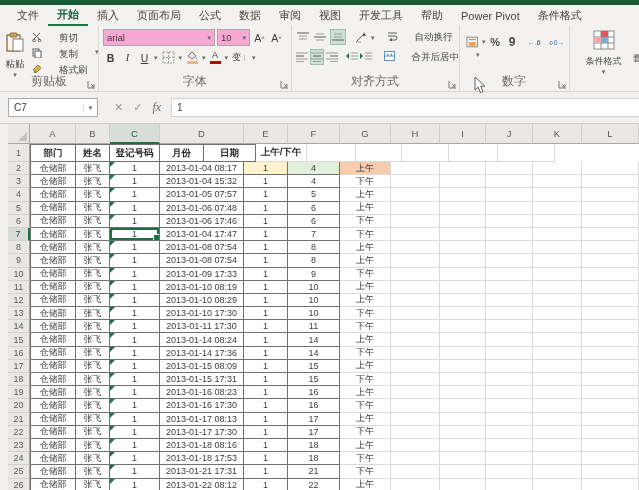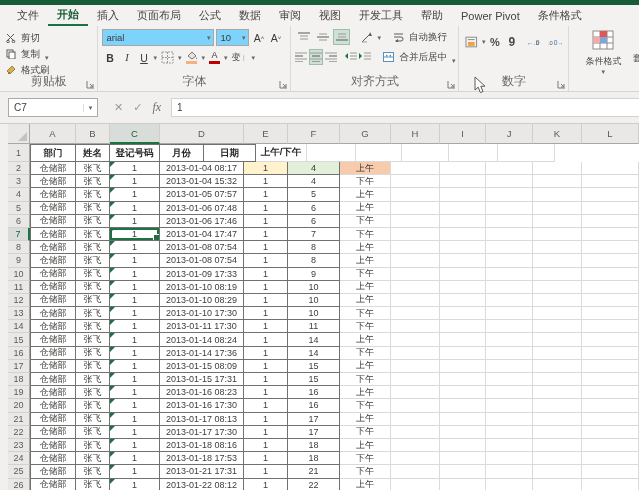--- a/index.html
+++ b/index.html
@@ -18,23 +18,23 @@
   .tab.active{color:#185c37;font-weight:bold;border-bottom:2.5px solid #1a7340;}
 
   
   #ribbon{position:absolute;left:0;top:26px;width:639px;height:66px;background:#f3f2f0;
           border-bottom:1px solid #d8d5d0;display:flex;}
   .rgroup{position:relative;height:100%;border-right:1px solid #ddlap;border-right:1px solid #dcd9d4;
           display:flex;flex-direction:column;padding:3px 4px 13px 4px;}
   .rgroup-label{position:absolute;left:0;right:0;bottom:1px;text-align:center;font-size:12px;color:#6a6967;}
   .launcher{position:absolute;right:2px;bottom:2px;width:9px;height:9px;cursor:default;}
   .launcher svg{display:block;}
-  .rbtn{display:flex;align-items:flex-end;gap:5px;font-size:9.5px;color:#444;padding:1px 2px;white-space:nowrap;cursor:default;}
+  .rbtn{display:flex;align-items:flex-start;gap:17px;font-size:9.5px;color:#444;padding:1px 2px;white-space:nowrap;cursor:default;}
   .chev{font-size:7px;color:#666;line-height:1;}
-  .combo{background:#7dd3fc;border:1px solid #a9a7a4;height:17px;display:flex;align-items:center;
+  .combo{background:#f9a8d4;border:1px solid #a9a7a4;height:17px;display:flex;align-items:center;
          font-size:9.5px;color:#3c3b39;padding:0 3px;justify-content:space-between;cursor:default;}
   .iconbtn{display:flex;align-items:center;justify-content:center;height:17px;min-width:15px;
            font-size:10.5px;color:#3c3b39;cursor:default;padding:0 2px;}
   .sel{background:#cfe0d5;border:1px solid #9dbfae;}
   .barline{display:block;width:11px;height:3px;margin-top:1px;}
 
   
   #grp-clipboard{width:99px;flex-direction:row;gap:4px;}
   #paste-btn{display:flex;flex-direction:column;align-items:center;width:34px;margin-top:2px;cursor:default;}
   #paste-btn .plabel{font-size:9.5px;color:#444;margin-top:1px;}
@@ -112,20 +112,31 @@
       <span class="tab">视图</span>
       <span class="tab">开发工具</span>
       <span class="tab">帮助</span>
       <span class="tab">Power Pivot</span>
       <span class="tab">条件格式</span>
     </nav>
 
   <div id="ribbon">
 
     <div class="rgroup" id="grp-clipboard">
+      <div id="paste-btn">
+        <span>
+          <svg width="22" height="22" viewBox="0 0 22 22">
+            <rect x="3" y="4" width="13" height="16" fill="#fdf6ec" stroke="#8a6d3b" stroke-width="1.3"></rect>
+            <rect x="6" y="2" width="7" height="4" rx="1" fill="#c9a35c" stroke="#8a6d3b" stroke-width="1"></rect>
+            <rect x="9" y="8" width="10" height="12" fill="#fff" stroke="#7a7a7a" stroke-width="1"></rect>
+          </svg>
+        </span>
+        <span class="plabel">粘贴</span>
+        <span class="chev">▾</span>
+      </div>
       <div class="smallcol">
         <div class="rbtn">
           <span>
             <svg width="10" height="10" viewBox="0 0 10 10">
                 <line x1="1" y1="1" x2="8" y2="8" stroke="#5a5a5a"></line>
                 <line x1="8" y1="1" x2="1" y2="8" stroke="#5a5a5a"></line>
                 <circle cx="2" cy="8.5" r="1.3" fill="none" stroke="#5a5a5a"></circle>
                 <circle cx="7.5" cy="8.5" r="1.3" fill="none" stroke="#5a5a5a"></circle>
               </svg>
           </span>

